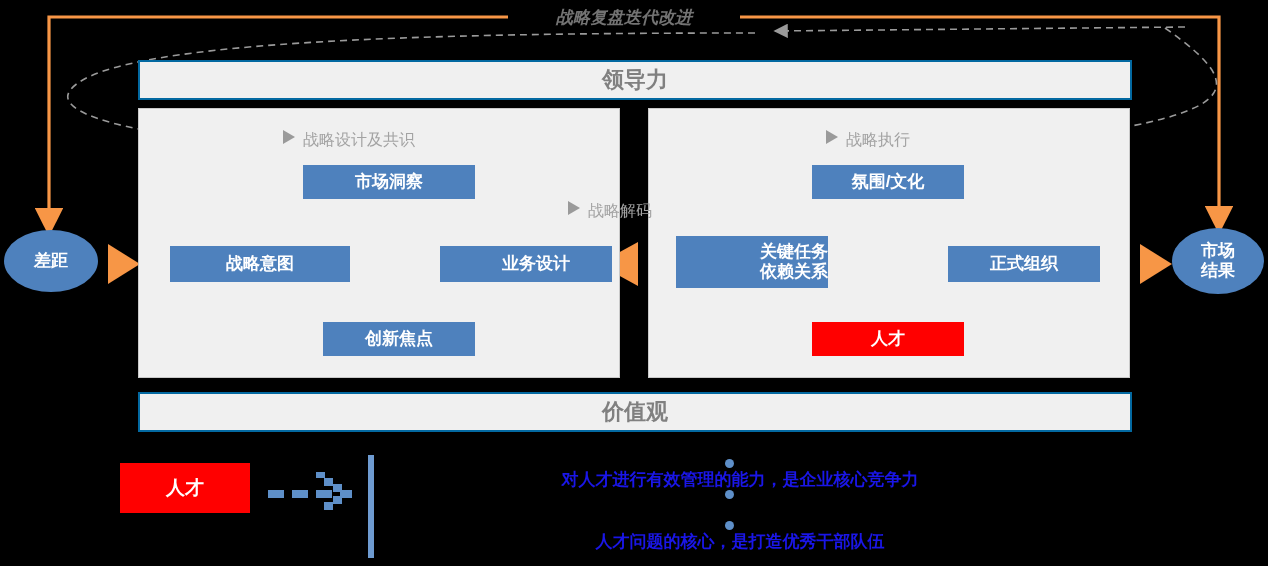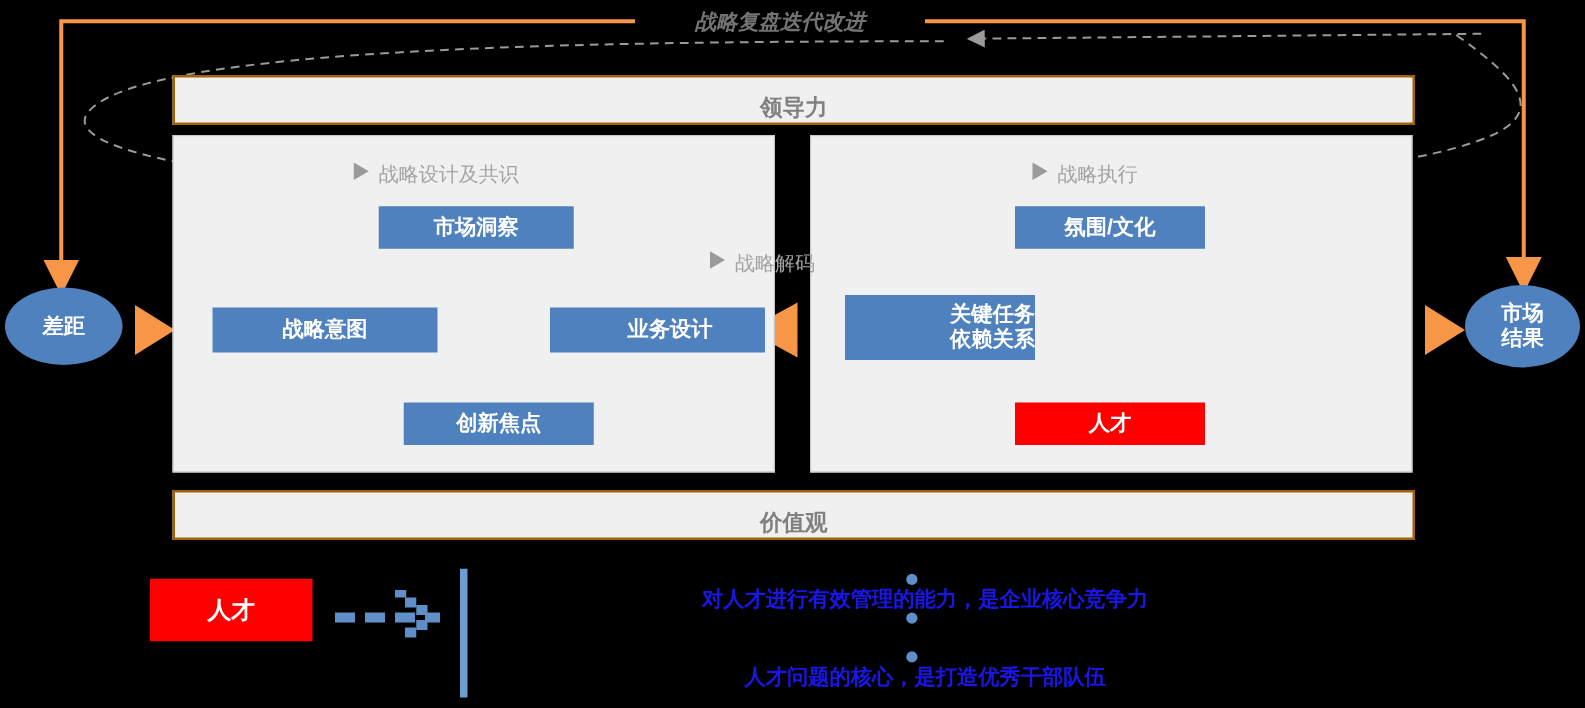--- a/index.html
+++ b/index.html
@@ -9,38 +9,38 @@
   svg.layer{position:absolute;left:0;top:0;width:1268px;height:566px;pointer-events:none;}
 
   
   .ellipse{position:absolute;background:#4E81BD;border-radius:50%;
            display:flex;align-items:center;justify-content:center;
            color:#fff;font-weight:bold;font-size:17px;line-height:1.15;text-align:center;}
   #gap-ellipse{left:4px;top:230px;width:94px;height:62px;}
   #result-ellipse{left:1172px;top:228px;width:92px;height:66px;}
 
   
-  .band{position:absolute;background:#F0F0F0;border:2px solid #a16207;
-        display:flex;align-items:flex-end;justify-content:center;
-        color:#808080;font-weight:bold;font-size:18px;}
+  .band{position:absolute;background:#F0F0F0;border:2px solid #0369a1;
+        display:flex;align-items:center;justify-content:center;
+        color:#808080;font-weight:bold;font-size:22px;}
   #leadership-band{left:138px;top:60px;width:990px;height:36px;}
   #values-band{left:138px;top:392px;width:990px;height:36px;}
 
   
   .panel{position:absolute;background:#F0F0F0;border:1px solid #C9C9C9;}
   #design-panel{left:138px;top:108px;width:480px;height:268px;}
   #execution-panel{left:648px;top:108px;width:480px;height:268px;}
 
   
   .node{position:absolute;background:#4E81BD;color:#fff;font-weight:bold;
         font-size:17px;display:flex;align-items:center;justify-content:center;
         text-align:center;line-height:1.18;z-index:3;}
   .node.red{background:#FF0000;}
 
-  #node-market-insight{left:303px;top:165px;width:156px;height:34px;}
+  #node-market-insight{left:303px;top:165px;width:172px;height:34px;}
   #node-strategic-intent{left:170px;top:246px;width:180px;height:36px;}
   #node-business-design{left:440px;top:246px;width:152px;height:36px;padding-left:20px;}
   #node-innovation-focus{left:303px;top:322px;width:152px;height:34px;margin-left:20px;}
 
   #node-climate-culture{left:812px;top:165px;width:152px;height:34px;}
   #node-key-tasks{left:676px;top:236px;width:152px;height:52px;justify-content:flex-end;}
   #node-formal-org{left:948px;top:246px;width:152px;height:36px;}
   #node-talent{left:812px;top:322px;width:152px;height:34px;}
 
   
@@ -184,20 +184,23 @@
 
   <div id="node-climate-culture" class="node">
     <span>氛围/文化</span>
   </div>
   <div id="node-key-tasks" class="node">
     <span>
       <span>关键任务</span><br>
       <span>依赖关系</span>
     </span>
   </div>
+  <div id="node-formal-org" class="node">
+    <span>正式组织</span>
+  </div>
   <div id="node-talent" class="node red">
     <span>人才</span>
   </div>
 
   <div id="legend-talent-box">
     <span>人才</span>
   </div>
 
   <div id="legend-dash-arrow">
     <div class="dashsq" style="left:0px;  top:18px; width:16px;height:8px;"></div>

